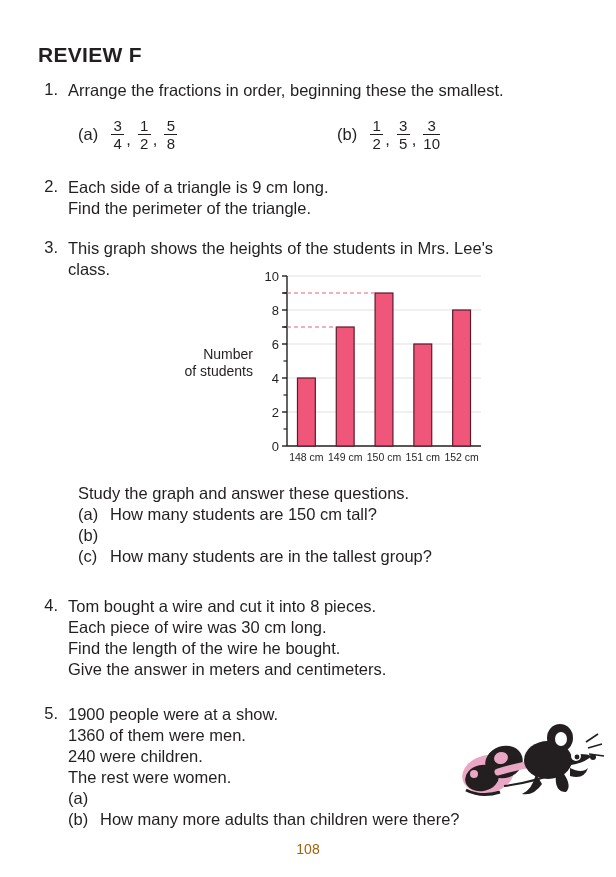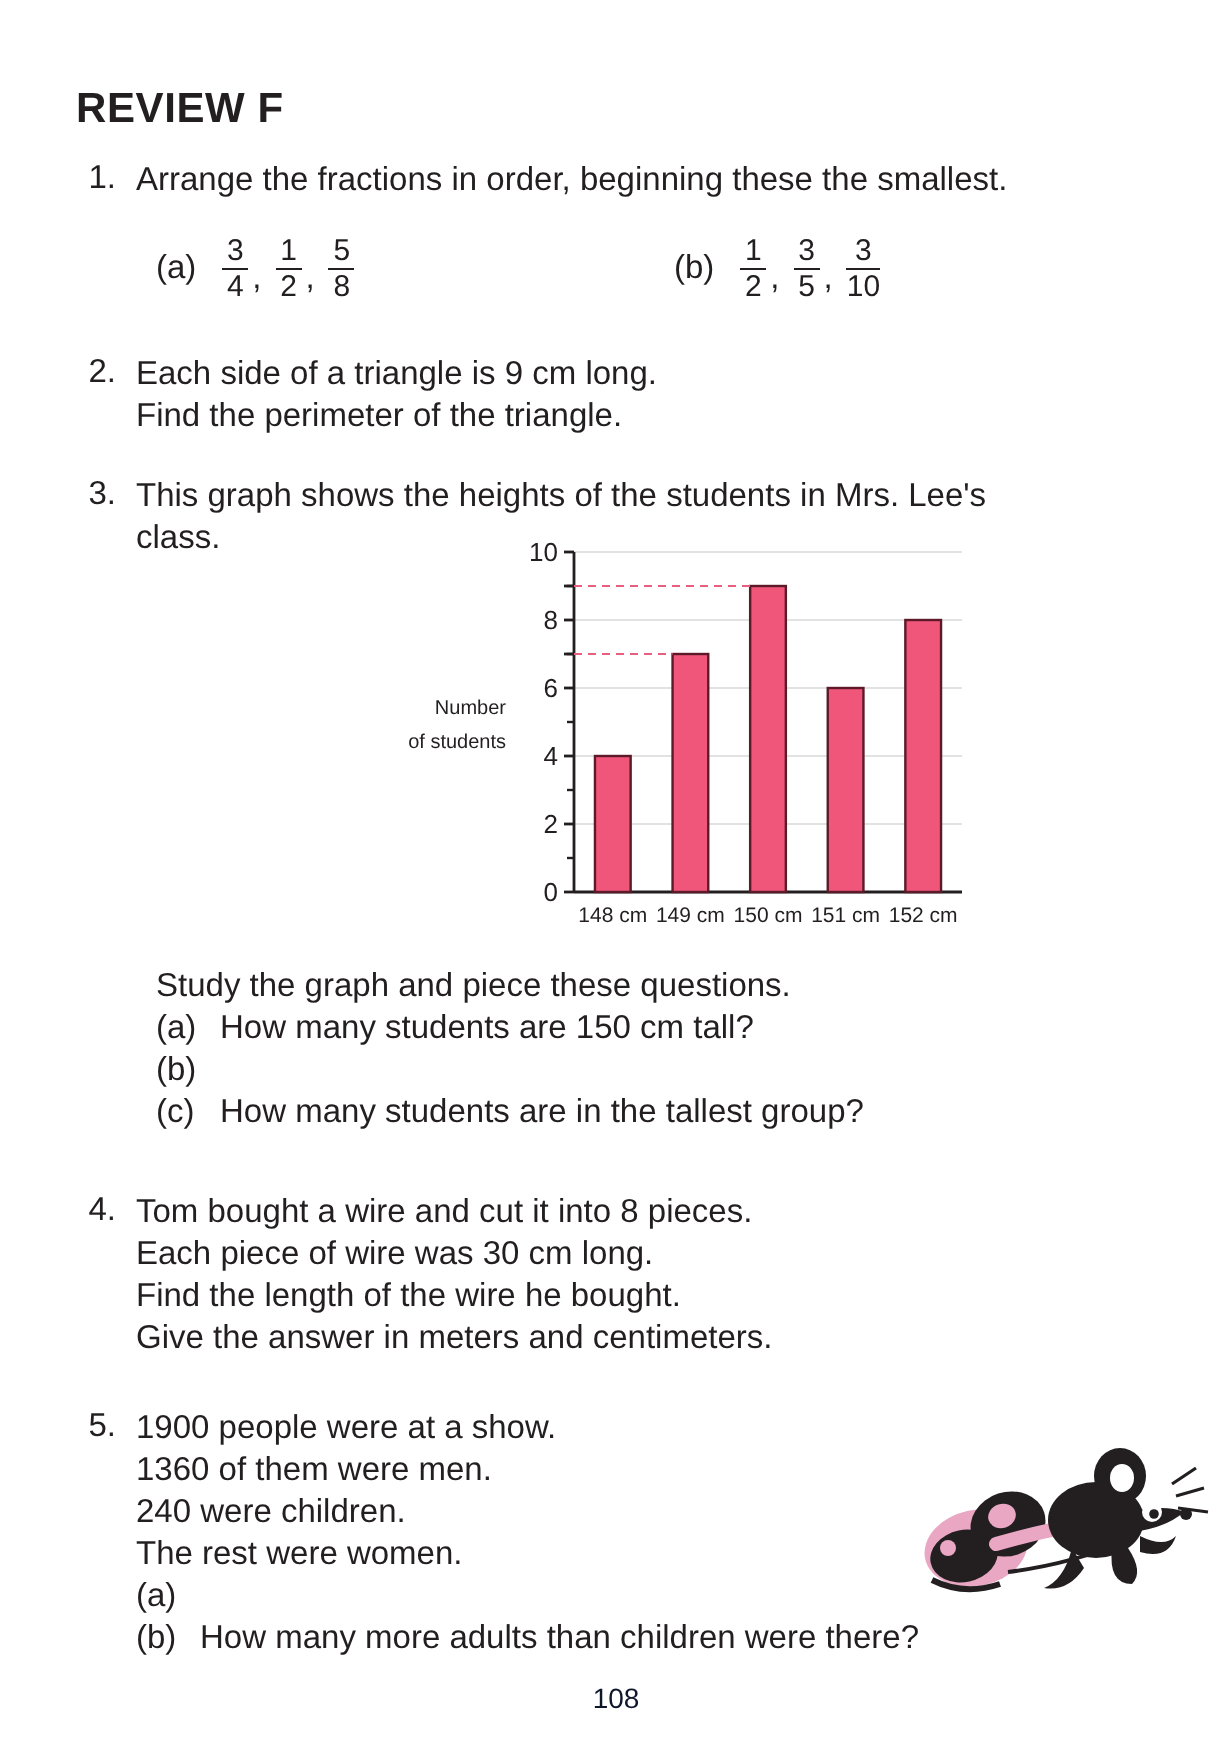--- a/index.html
+++ b/index.html
@@ -110,38 +110,38 @@
     top: 268px;
     width: 310px;
     height: 210px;
   }
   .axis-label {
     position: absolute;
     left: 0px;
     top: 78px;
     width: 78px;
     text-align: right;
-    font-size: 10px;
+    font-size: 14px;
     line-height: 17px;
   }
   #plot {
     position: absolute;
     left: 84px;
     top: 0px;
   }
 
   
   .page-num {
     position: absolute;
     left: 0;
     right: 0;
     top: 841px;
     text-align: center;
     font-size: 14px;
-    color: #0f172a;
+    color: #a16207;
   }
 
   
   #mouse-art {
     position: absolute;
     left: 452px;
     top: 712px;
     width: 160px;
     height: 105px;
   }
@@ -260,21 +260,21 @@
         <text x="47.4" y="193" text-anchor="middle" font-size="10.5" font-family="&quot;Liberation Sans&quot;, sans-serif" fill="#231f20">148 cm</text>
         <text x="86.19999999999999" y="193" text-anchor="middle" font-size="10.5" font-family="&quot;Liberation Sans&quot;, sans-serif" fill="#231f20">149 cm</text>
         <text x="125" y="193" text-anchor="middle" font-size="10.5" font-family="&quot;Liberation Sans&quot;, sans-serif" fill="#231f20">150 cm</text>
         <text x="163.79999999999998" y="193" text-anchor="middle" font-size="10.5" font-family="&quot;Liberation Sans&quot;, sans-serif" fill="#231f20">151 cm</text>
         <text x="202.6" y="193" text-anchor="middle" font-size="10.5" font-family="&quot;Liberation Sans&quot;, sans-serif" fill="#231f20">152 cm</text>
       </svg>
   </div>
 
   <div style="position:absolute; left:78px; top:483px;">
     <div class="q-body">
-      <div class="line">Study the graph and piece these questions.</div>
+      <div class="line">Study the graph and answer these questions.</div>
       <div class="sub">
         <span class="sub-label">(a)</span>
         <span>How many students are 150 cm tall?</span>
       </div>
       <div class="sub">
         <span class="sub-label">(b)</span>
       </div>
       <div class="sub">
         <span class="sub-label">(c)</span>
         <span>How many students are in the tallest group?</span>

